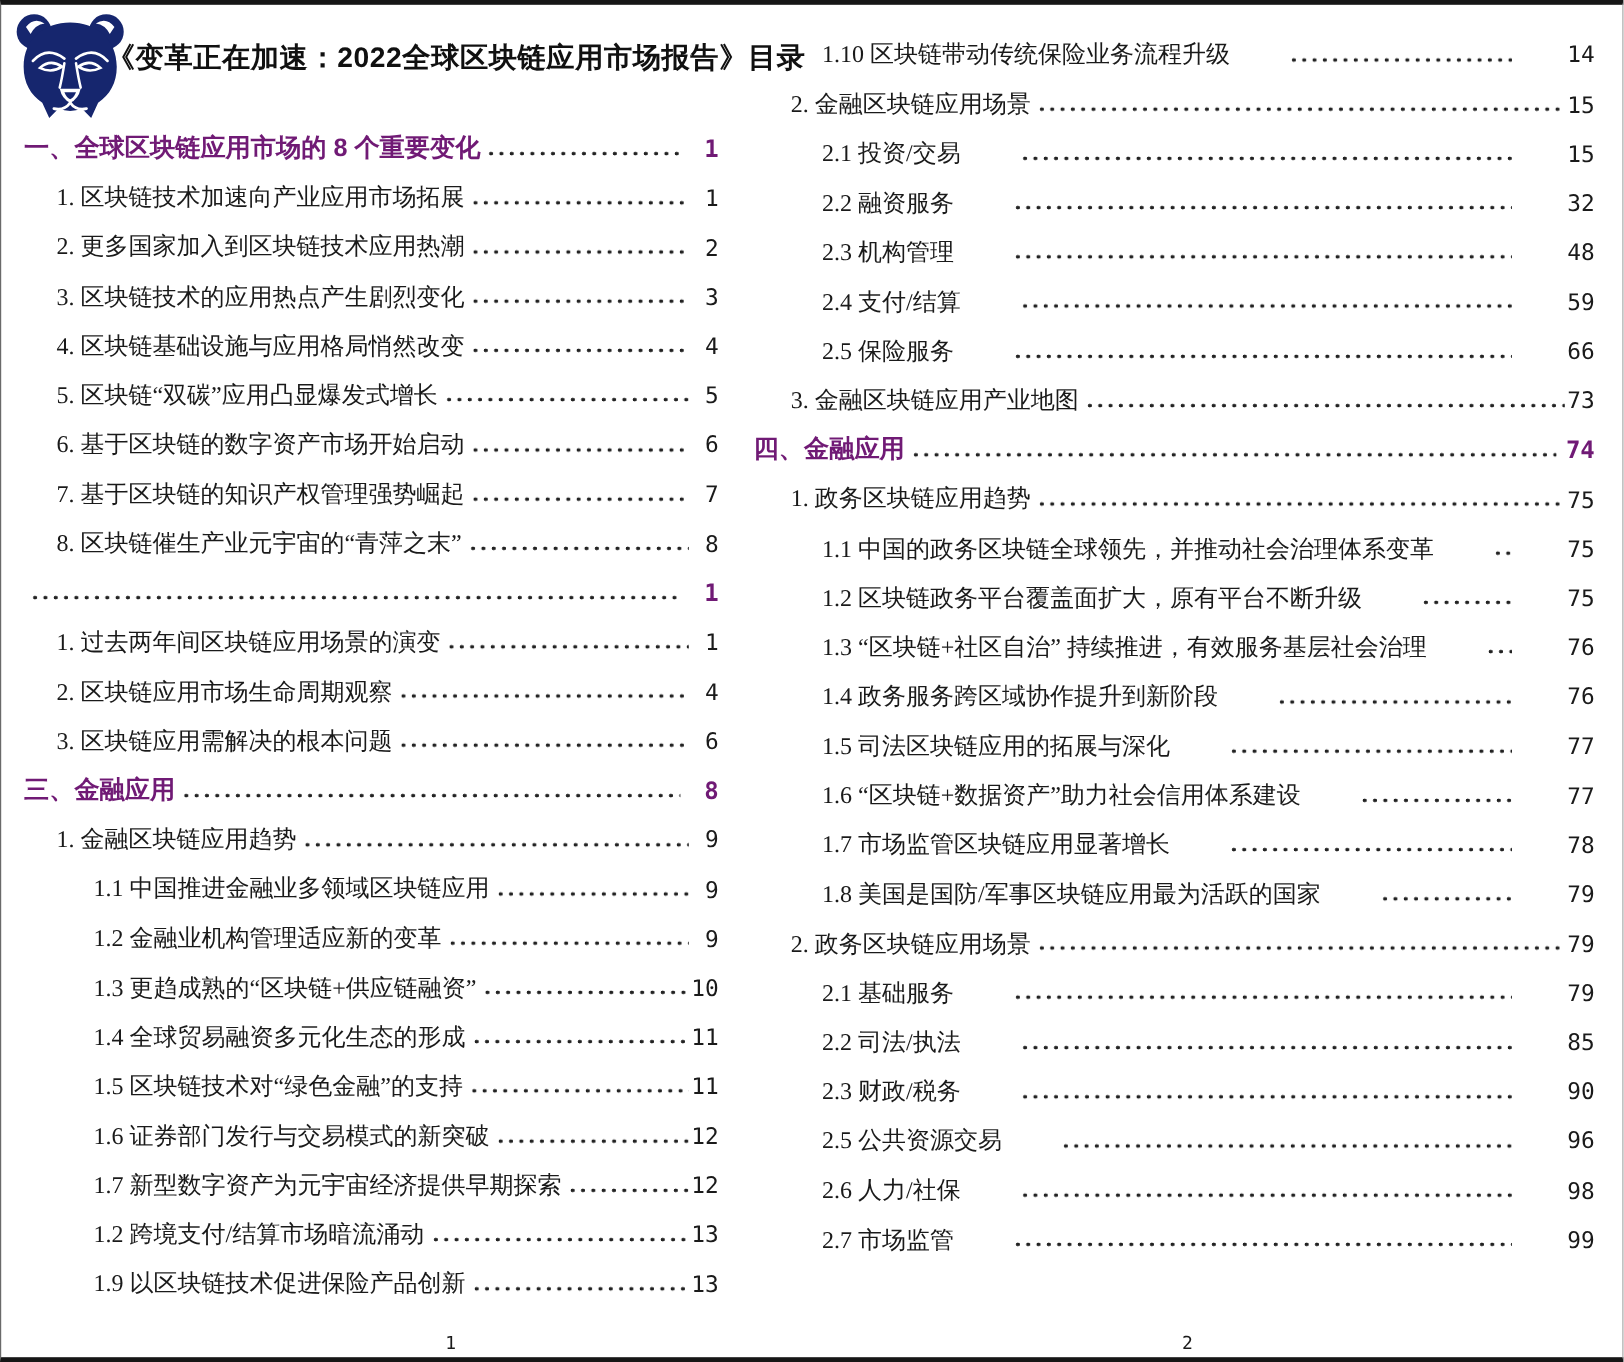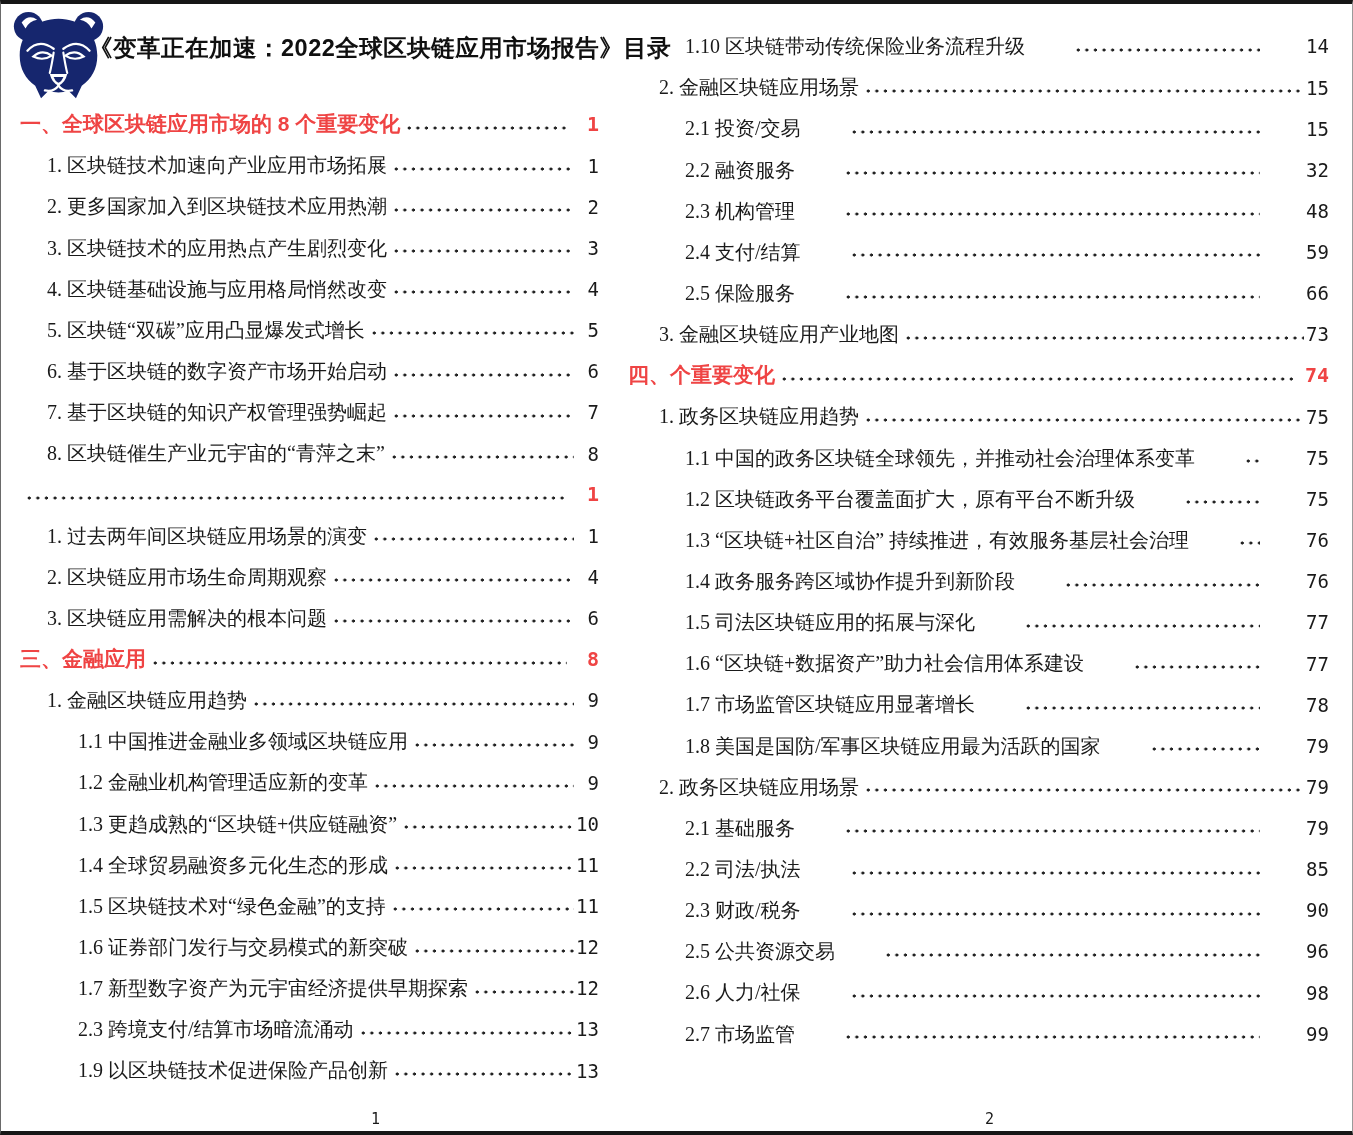--- a/index.html
+++ b/index.html
@@ -32,21 +32,21 @@
   .toc-rows { width:100%; }
   .toc-row {
     display:flex; align-items:flex-end;
     height:41.15px;
     font-family:"Liberation Serif", serif;
     font-size:20px; line-height:1.25;
     cursor:default;
   }
   .toc-row.lvl0 {
     font-family:"Liberation Sans", sans-serif;
-    font-weight:bold; font-size:21px; color:#ef4444;
+    font-weight:bold; font-size:21px; color:#701a75;
   }
   .col1 .lvl1 { padding-left:27px; }
   .col1 .lvl2 { padding-left:58px;justify-content:flex-end; }
   .col2 .lvl1 { padding-left:31px; }
   .col2 .lvl2 { padding-left:57px;gap:44px; }
 
   .toc-label { white-space:nowrap; }
   .leader {
     flex:1 1 auto; min-width:14px;
     align-self:stretch;
@@ -214,21 +214,21 @@
           <span class="toc-label">1.6 证券部门发行与交易模式的新突破</span>
           <span class="leader"></span>
           <span class="toc-page">12</span>
         </div>
         <div class="toc-row lvl2">
           <span class="toc-label">1.7 新型数字资产为元宇宙经济提供早期探索</span>
           <span class="leader"></span>
           <span class="toc-page">12</span>
         </div>
         <div class="toc-row lvl2">
-          <span class="toc-label">2.3 跨境支付/结算市场暗流涌动</span>
+          <span class="toc-label">1.2 跨境支付/结算市场暗流涌动</span>
           <span class="leader"></span>
           <span class="toc-page">13</span>
         </div>
         <div class="toc-row lvl2">
           <span class="toc-label">1.9 以区块链技术促进保险产品创新</span>
           <span class="leader"></span>
           <span class="toc-page">13</span>
         </div>
       </div>
     <div class="col-footer">1</div>
@@ -270,21 +270,21 @@
           <span class="toc-label">2.5 保险服务</span>
           <span class="leader"></span>
           <span class="toc-page">66</span>
         </div>
         <div class="toc-row lvl1">
           <span class="toc-label">3. 金融区块链应用产业地图</span>
           <span class="leader"></span>
           <span class="toc-page">73</span>
         </div>
         <div class="toc-row lvl0">
-          <span class="toc-label">四、个重要变化</span>
+          <span class="toc-label">四、金融应用</span>
           <span class="leader"></span>
           <span class="toc-page">74</span>
         </div>
         <div class="toc-row lvl1">
           <span class="toc-label">1. 政务区块链应用趋势</span>
           <span class="leader"></span>
           <span class="toc-page">75</span>
         </div>
         <div class="toc-row lvl2">
           <span class="toc-label">1.1 中国的政务区块链全球领先，并推动社会治理体系变革</span>

